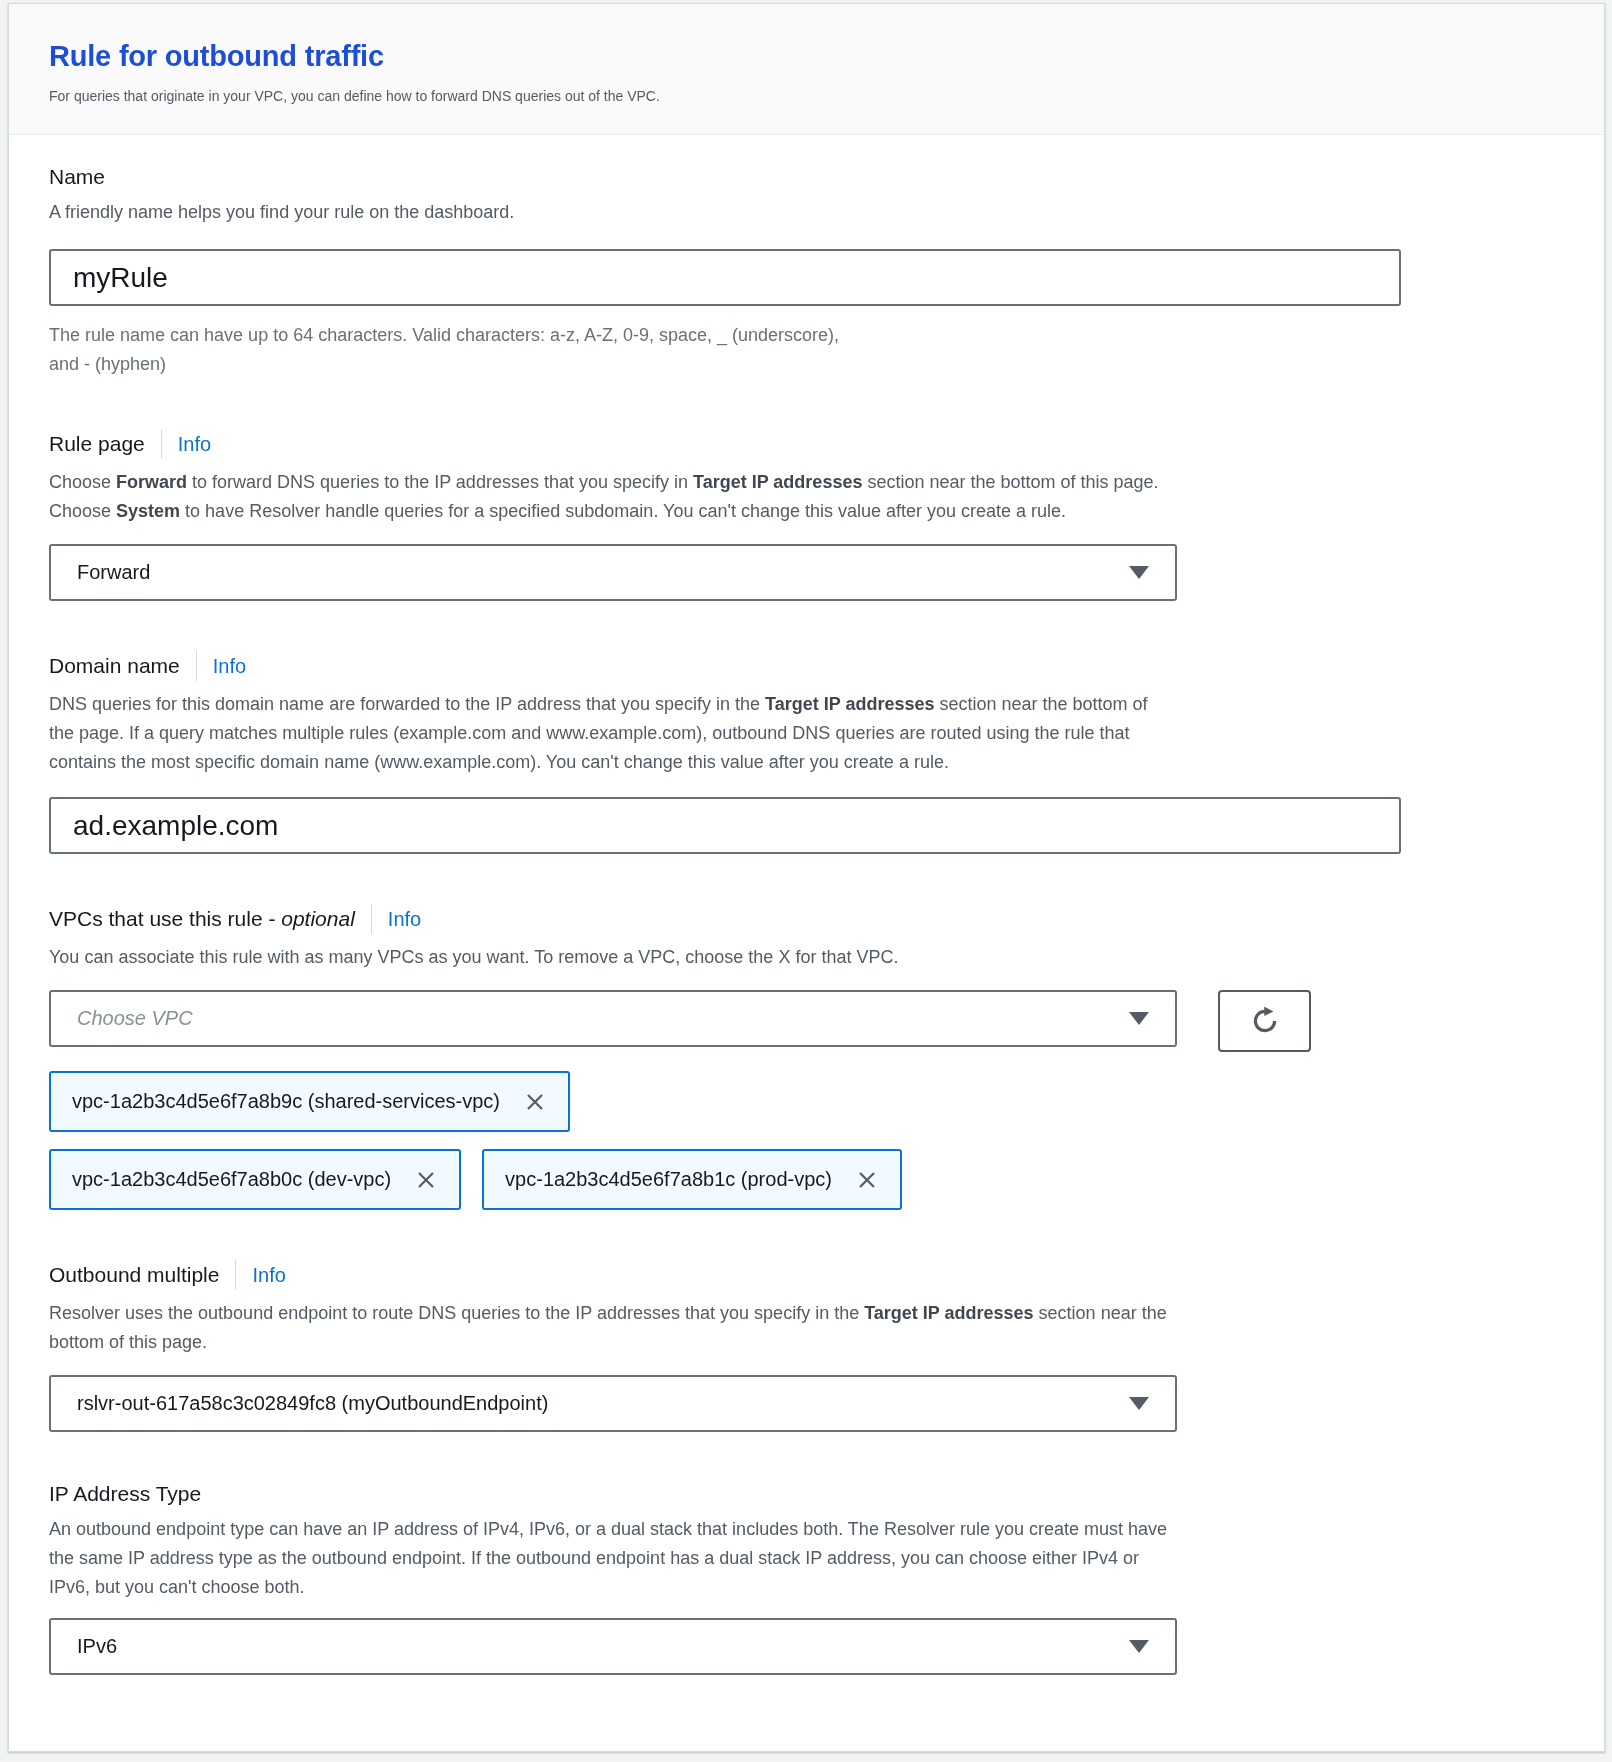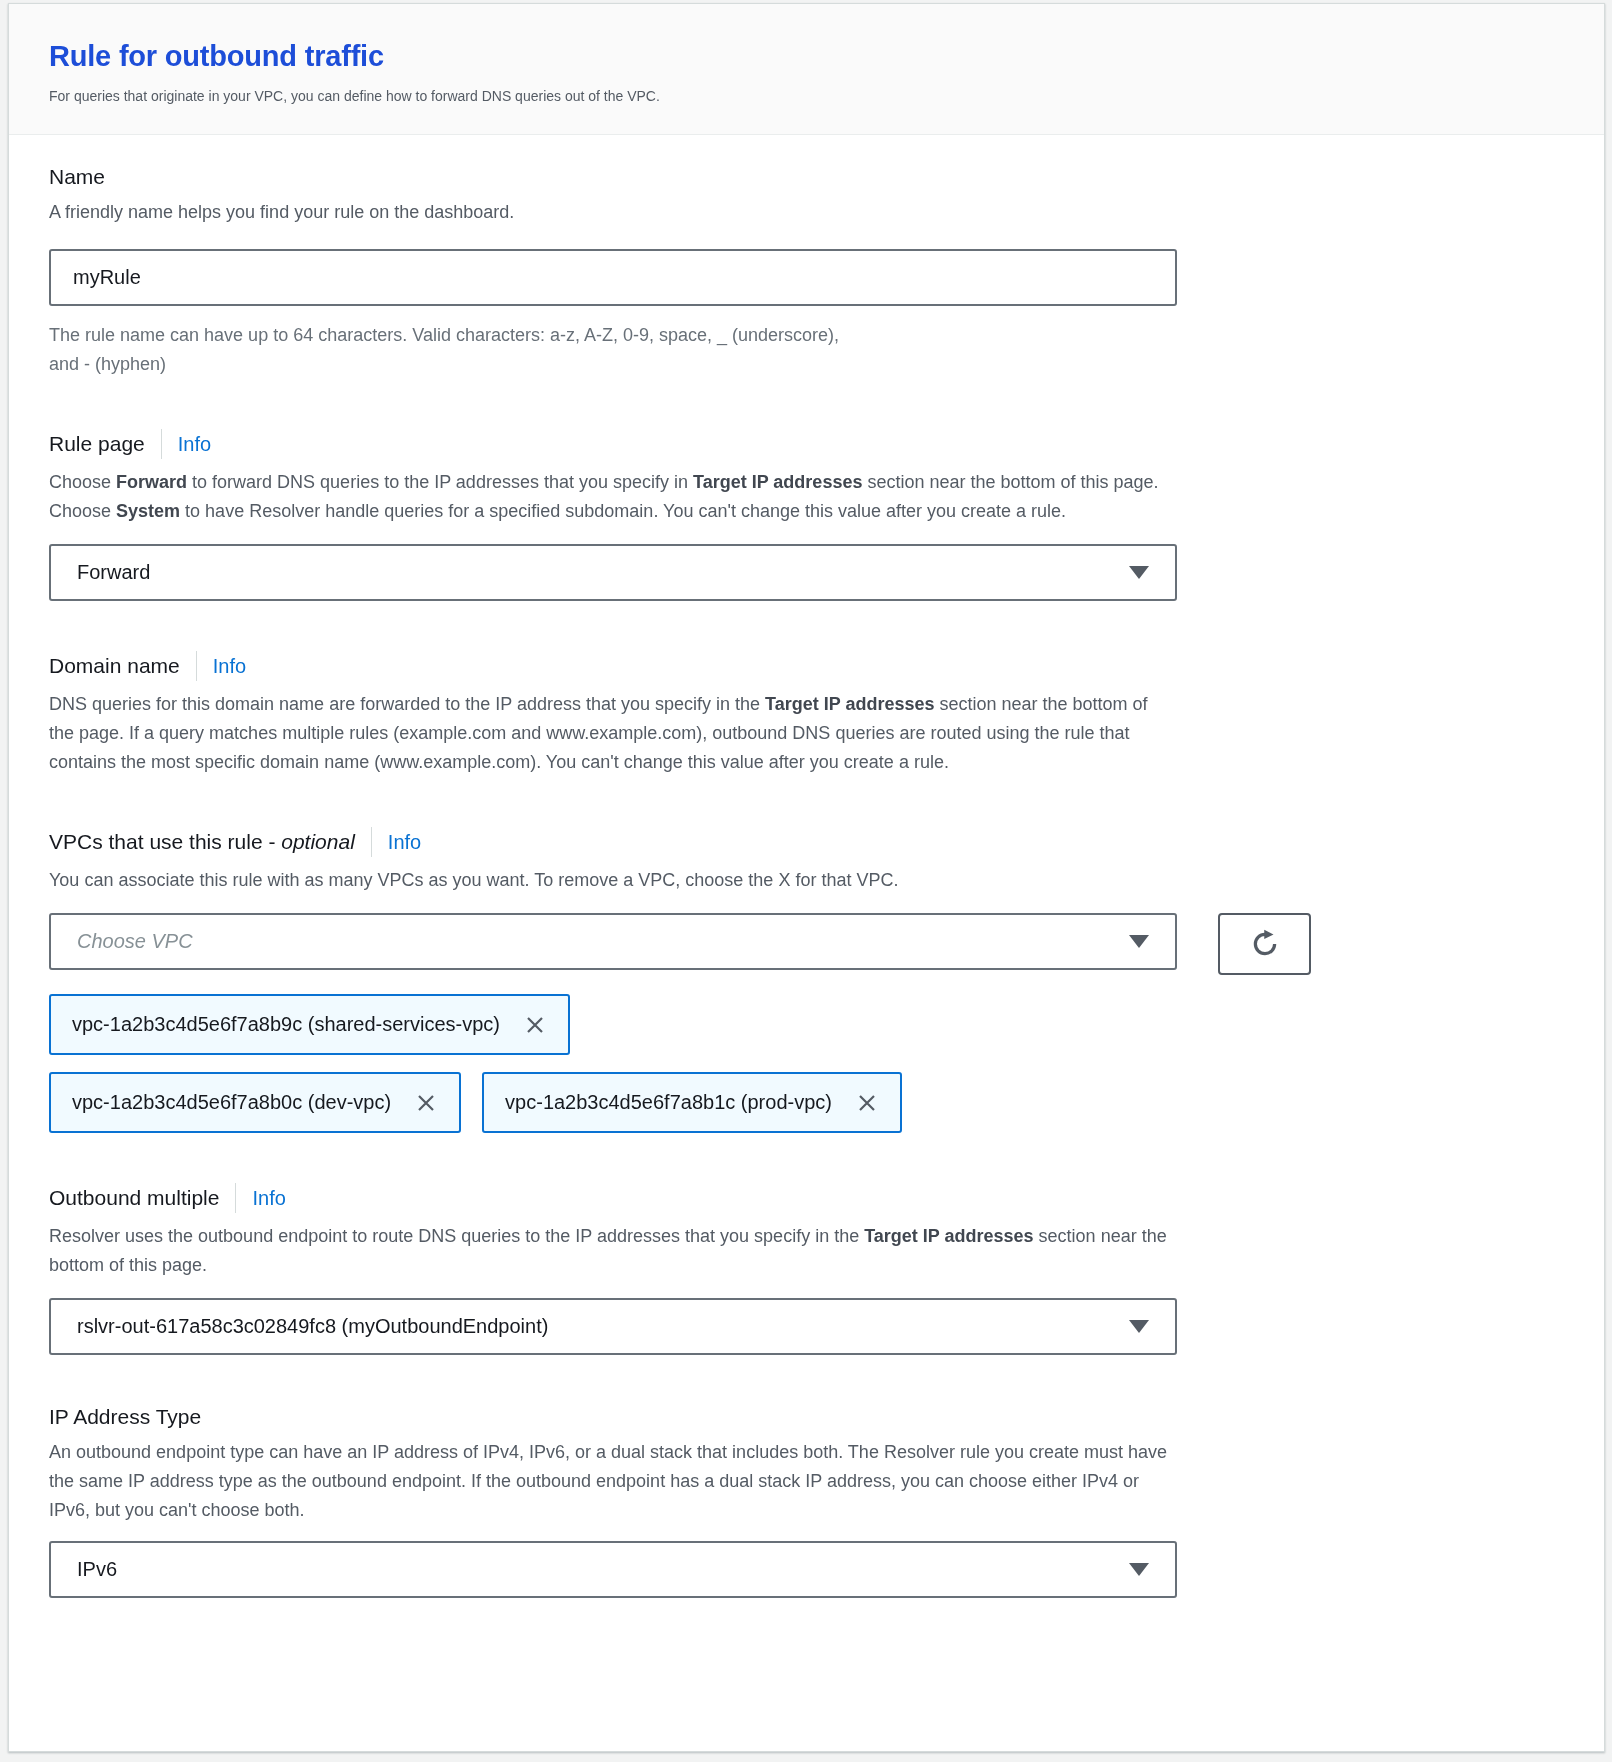--- a/index.html
+++ b/index.html
@@ -44,24 +44,24 @@
     font-size:18px; line-height:29px; color:#545b64;
     white-space:pre-line;
   }
   .constraint {
     margin:15px 0 0 0;
     font-size:18px; line-height:29px; color:#687078;
     white-space:pre-line; max-width:1128px;
   }
   .text-input {
     display:block; margin-top:22px;
-    width:1128px; height:57px;
+    width:1352px; height:57px;
     border:2px solid #687078; border-radius:3px;
     padding:0 22px;
-    font-size:20px; color:#16191f;
+    font-size:28px; color:#16191f;
     font-family:inherit; background:#fff; outline:none;
   }
   .select {
     margin-top:18px;
     width:1128px; height:57px;
     border:2px solid #687078; border-radius:3px;
     padding:0 26px;
     display:flex; align-items:center; justify-content:space-between;
     background:#fff; cursor:pointer;
   }
@@ -139,20 +139,21 @@
 
     <section class="field">
       <div class="label-row">
         <span class="label">Domain name</span>
         <span class="label-divider"></span>
         <a class="info-link">Info</a>
       </div>
       <p class="desc"><span>DNS queries for this domain name are forwarded to the IP address that you specify in the </span><span class="seg-b">Target IP addresses</span><span> section near the bottom of
 the page. If a query matches multiple rules (example.com and www.example.com), outbound DNS queries are routed using the rule that
 contains the most specific domain name (www.example.com). You can't change this value after you create a rule.</span></p>
+      <input class="text-input" type="text" style="margin-top: 20px;" value="ad.example.com">
     </section>
 
     <section class="field">
       <div class="label-row">
         <span class="label"><span>VPCs that use this rule - </span><span class="seg-i">optional</span></span>
         <span class="label-divider"></span>
         <a class="info-link">Info</a>
       </div>
       <p class="desc">You can associate this rule with as many VPCs as you want. To remove a VPC, choose the X for that VPC.</p>
       <div class="control-row">

